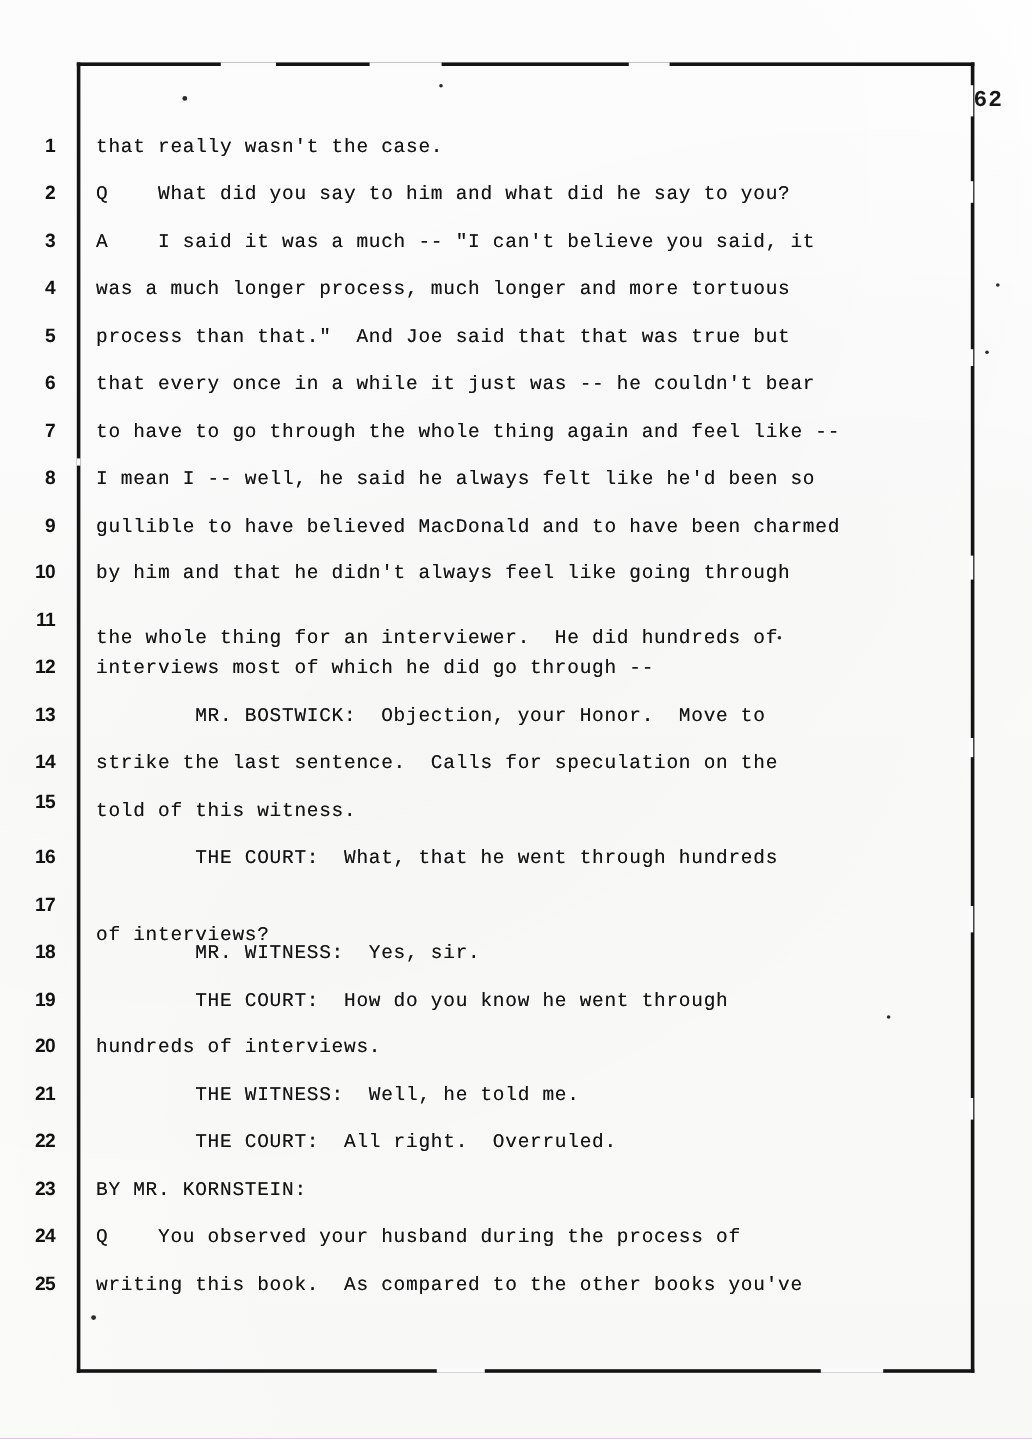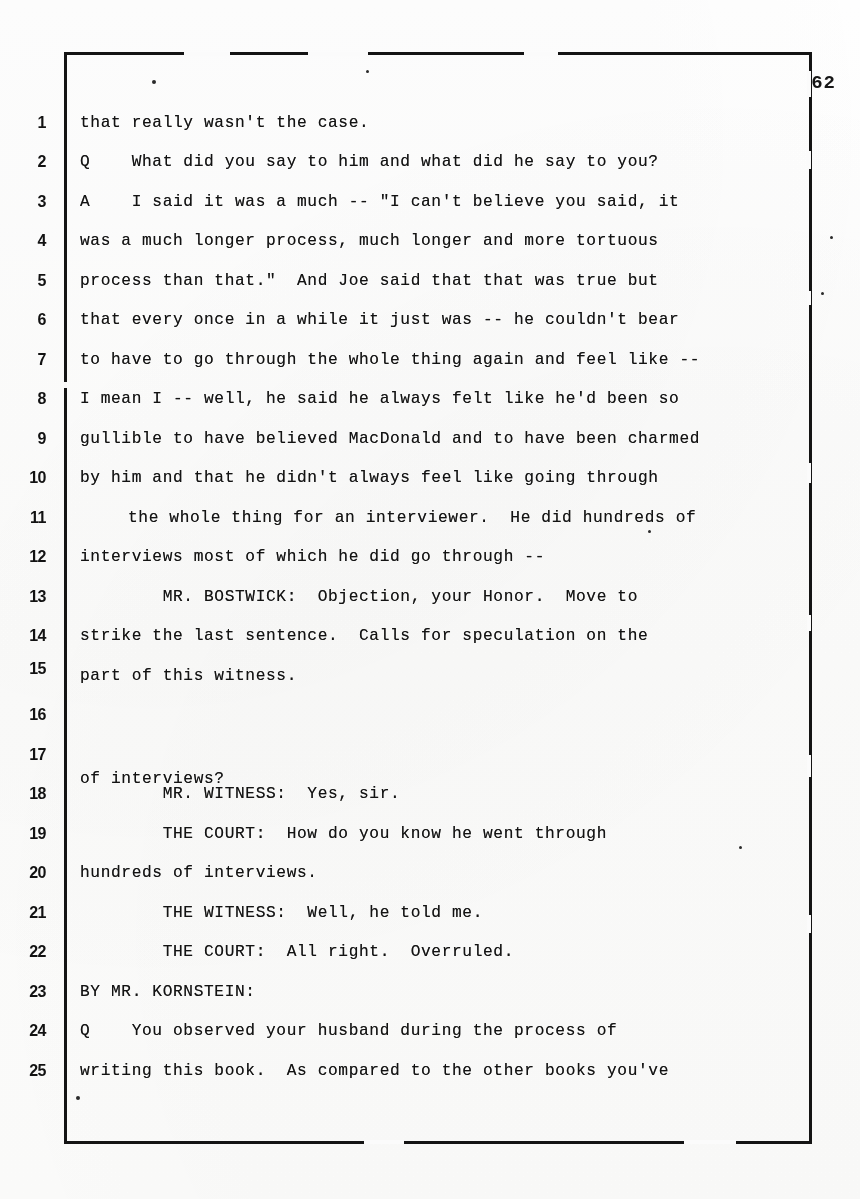--- a/index.html
+++ b/index.html
@@ -188,25 +188,26 @@
     <div class="transcript-line" style="top:62px;">that really wasn't the case.</div>
     <div class="transcript-line" style="top:101px;">Q    What did you say to him and what did he say to you?</div>
     <div class="transcript-line" style="top:141px;">A    I said it was a much -- "I can't believe you said, it</div>
     <div class="transcript-line" style="top:180px;">was a much longer process, much longer and more tortuous</div>
     <div class="transcript-line" style="top:220px;">process than that."  And Joe said that that was true but</div>
     <div class="transcript-line" style="top:259px;">that every once in a while it just was -- he couldn't bear</div>
     <div class="transcript-line" style="top:299px;">to have to go through the whole thing again and feel like --</div>
     <div class="transcript-line" style="top:378px;">gullible to have believed MacDonald and to have been charmed</div>
     <div class="transcript-line" style="top:338px;">I mean I -- well, he said he always felt like he'd been so</div>
     <div class="transcript-line" style="top:417px;">by him and that he didn't always feel like going through</div>
-    <div class="transcript-line" style="top:457px;margin-left:48px;">the whole thing for an interviewer.  He did hundreds of</div>
+    <div class="transcript-line" style="top:471px;">the whole thing for an interviewer.  He did hundreds of</div>
     <div class="transcript-line" style="top:496px;">interviews most of which he did go through --</div>
     <div class="transcript-line" style="top:536px;">        MR. BOSTWICK:  Objection, your Honor.  Move to</div>
     <div class="transcript-line" style="top:575px;">strike the last sentence.  Calls for speculation on the</div>
-    <div class="transcript-line" style="top:615px;">part of this witness.</div>
+    <div class="transcript-line" style="top:615px;">told of this witness.</div>
+    <div class="transcript-line" style="top:654px;">        THE COURT:  What, that he went through hundreds</div>
     <div class="transcript-line" style="top:670px;margin-top:48px;">of interviews?</div>
     <div class="transcript-line" style="top:733px;">        MR. WITNESS:  Yes, sir.</div>
     <div class="transcript-line" style="top:773px;">        THE COURT:  How do you know he went through</div>
     <div class="transcript-line" style="top:812px;">hundreds of interviews.</div>
     <div class="transcript-line" style="top:852px;">        THE WITNESS:  Well, he told me.</div>
     <div class="transcript-line" style="top:891px;">        THE COURT:  All right.  Overruled.</div>
     <div class="transcript-line" style="top:931px;">BY MR. KORNSTEIN:</div>
     <div class="transcript-line" style="top:970px;">Q    You observed your husband during the process of</div>
     <div class="transcript-line" style="top:1010px;">writing this book.  As compared to the other books you've</div>
   </div>

